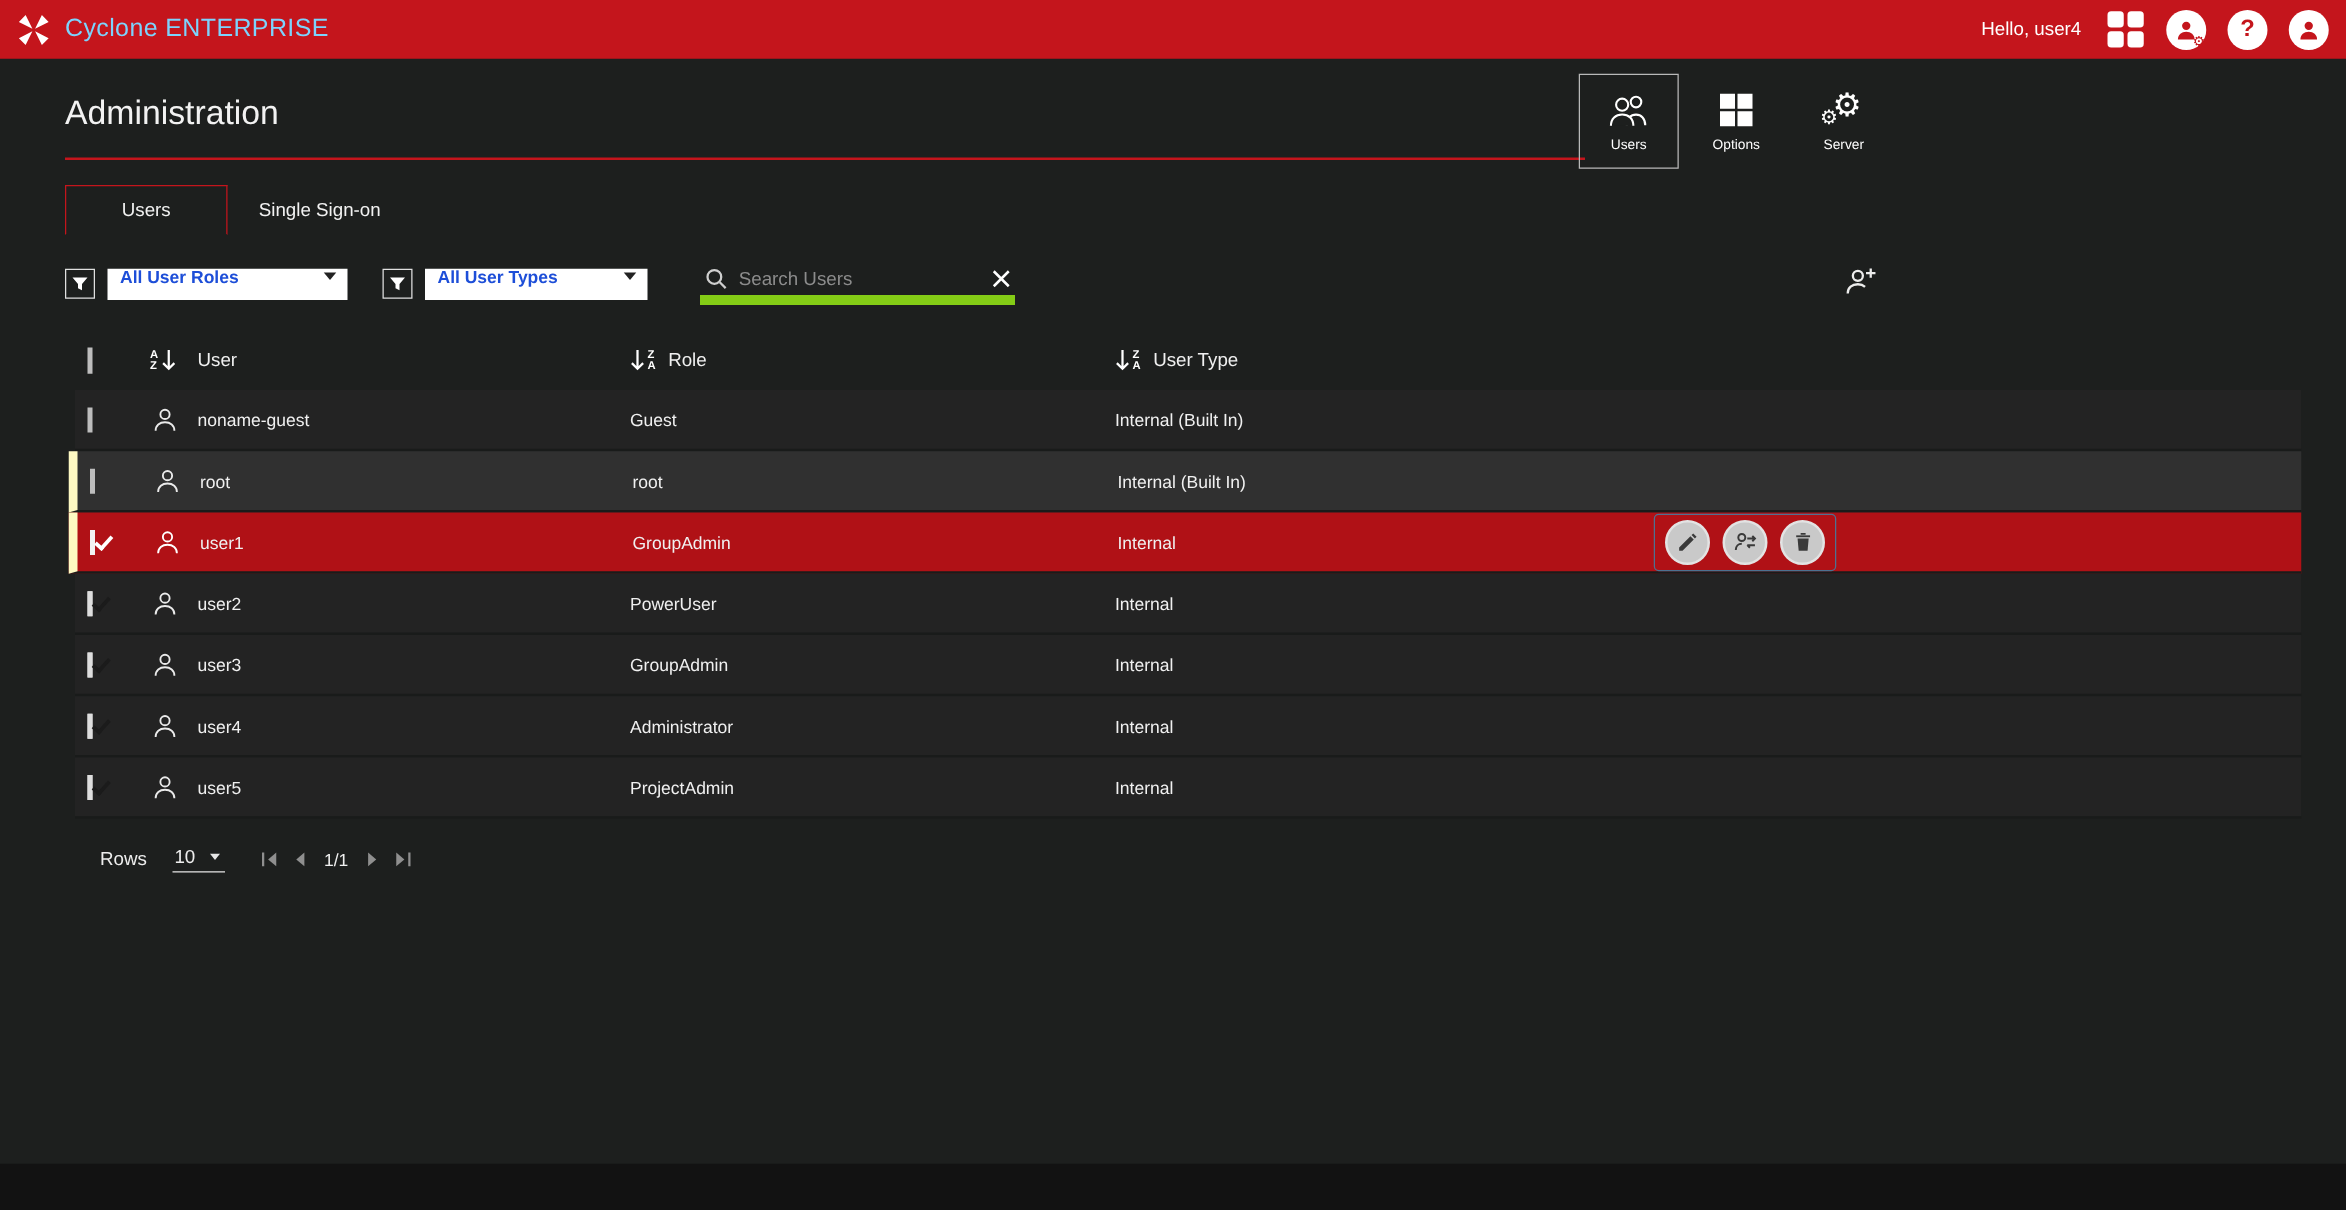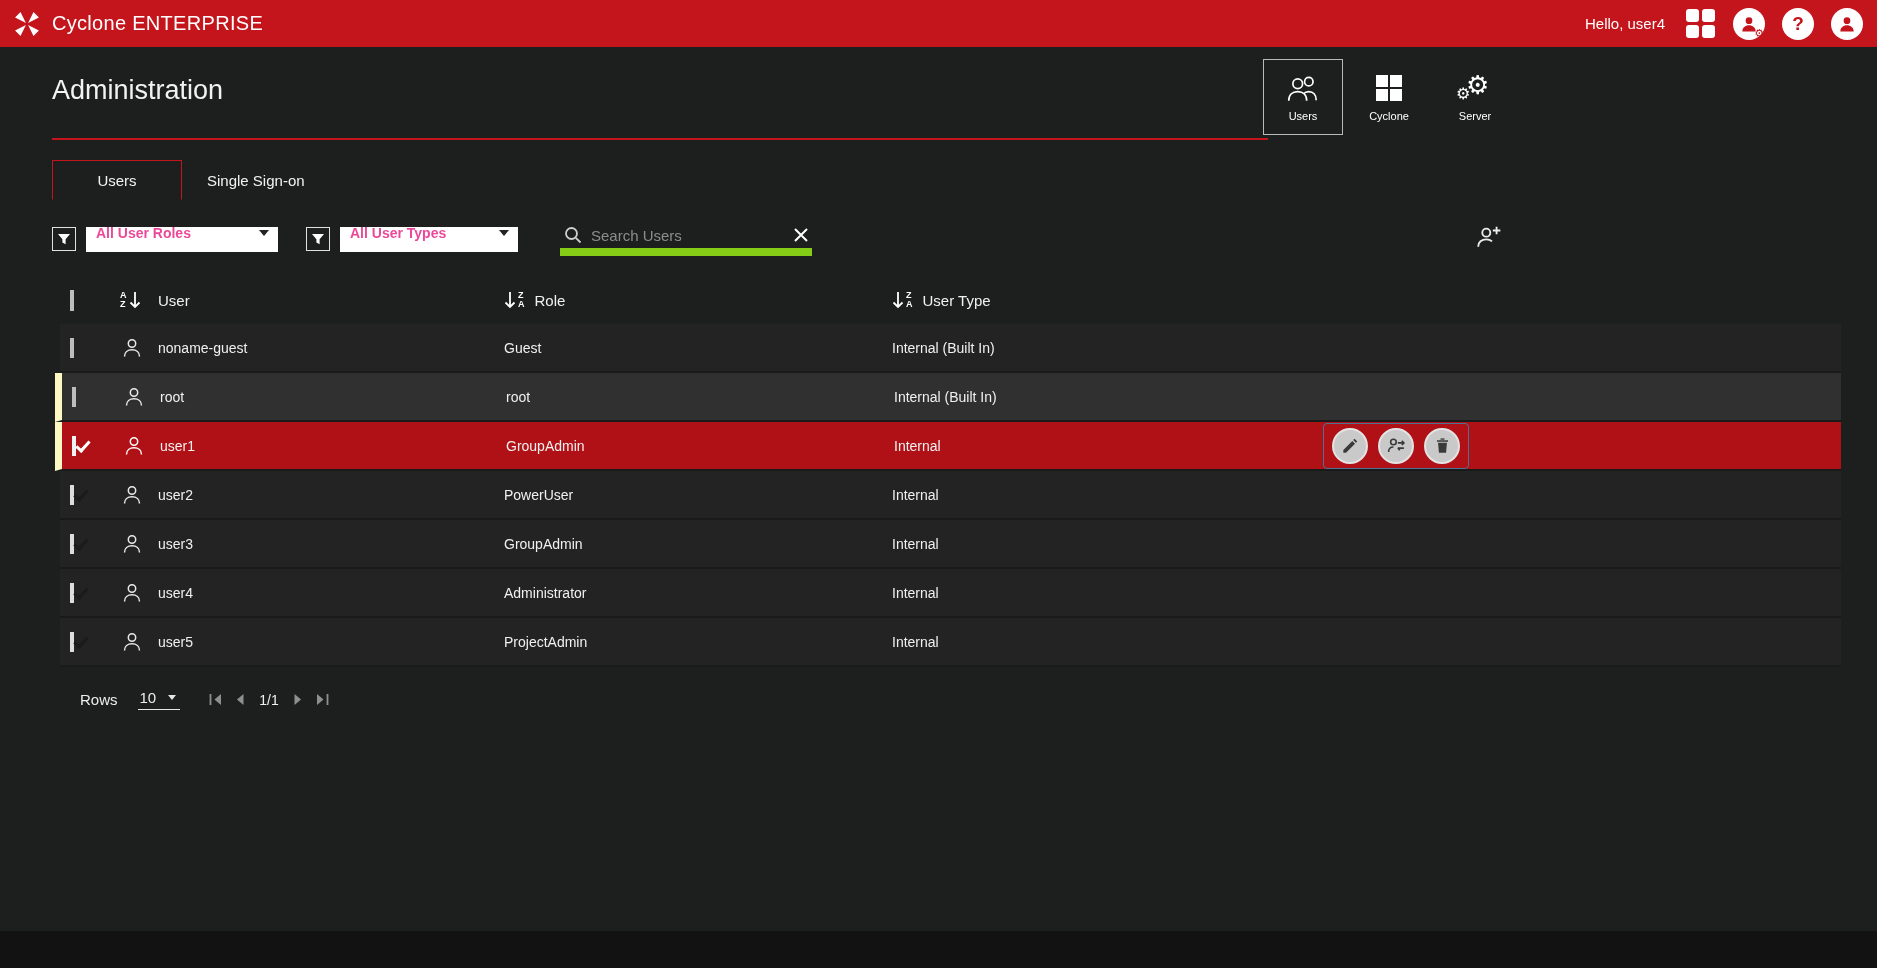--- a/index.html
+++ b/index.html
@@ -8,54 +8,54 @@
     background: #121212;
     font-family: "Liberation Sans", "DejaVu Sans", sans-serif;
     overflow: hidden;
     color: #f0f0f0;
   }
   .app { width: 1877px; height: 931px; background: #1d1f1e; display: flex; flex-direction: column; }
 
   
   .topbar { height: 47px; background: #c4151c; display: flex; align-items: center; padding: 0 14px; flex: 0 0 auto; }
   .brand { display: flex; align-items: center; gap: 12px; }
-  .brand-name { color: #ffffff; font-size: 20px; letter-spacing: .3px; }
+  .brand-name { color: #7dd3fc; font-size: 20px; letter-spacing: .3px; }
   .topbar-right { margin-left: auto; display: flex; align-items: center; gap: 17px; }
   .greeting { color: #fff; font-size: 15px; margin-right: 4px; }
   .tb-circle { width: 32px; height: 32px; border-radius: 50%; background: #fff; display: flex; align-items: center; justify-content: center; position: relative; cursor: pointer; }
   .tb-grid { width: 30px; height: 30px; display: grid; grid-template-columns: 13px 13px; grid-template-rows: 13px 13px; gap: 3px; cursor: pointer; }
   .tb-grid span { background: #fff; border-radius: 3px; }
   .help-q { color: #c4151c; font-weight: 700; font-size: 19px; }
   .mini-gear { position: absolute; right: 1px; bottom: 1px; color: #c4151c; font-size: 11px; line-height: 11px; font-family: "DejaVu Sans", sans-serif; }
 
   
   .content { flex: 1; position: relative; }
   .page-header { position: relative; padding: 28px 0 0 52px; }
-  .admin-title { font-size: 27px; font-weight: 400; color: #f2f2f2; width: 1216px; border-bottom: 2px solid #c4151c; padding-bottom: 32px; }
+  .admin-title { font-size: 27px; font-weight: 400; color: #f2f2f2; width: 1216px; border-bottom: 2px solid #c4151c; padding-bottom: 20px; }
   .nav-actions { position: absolute; top: 12px; right: 362px; display: flex; gap: 6px; }
   .nav-btn { width: 80px; height: 76px; background: transparent; border: 1px solid transparent; display: flex; flex-direction: column; align-items: center; justify-content: center; gap: 6px; color: #fff; font-size: 11px; cursor: pointer; font-family: inherit; }
   .nav-btn.active { border-color: #b9b9b9; }
   .nav-ic { height: 32px; display: flex; align-items: center; justify-content: center; }
   .proj-grid { display: grid; grid-template-columns: 12px 12px; grid-template-rows: 12px 12px; gap: 2px; }
   .proj-grid span { background: #fff; }
   .gears { position: relative; width: 34px; height: 32px; color: #fff; font-family: "DejaVu Sans", sans-serif; }
   .gears .g1 { position: absolute; left: 8px; top: -2px; font-size: 26px; }
   .gears .g2 { position: absolute; left: -2px; top: 12px; font-size: 16px; }
 
   
   .section-title { display: flex; align-items: center; gap: 16px; margin: 28px 0 0 56px; color: #f2f2f2; font-size: 24px; }
 
   .tabs { display: flex; margin: 20px 0 0 52px; }
   .tab { min-width: 130px; height: 40px; display: flex; align-items: center; justify-content: center; color: #f2f2f2; font-size: 15px; cursor: pointer; padding: 0 24px; border: 1px solid transparent; }
   .tab.active { border-color: #c4151c; border-bottom-color: transparent; }
 
   
   .filter-row { display: flex; align-items: center; gap: 10px; margin: 22px 36px 0 52px; position: relative; height: 34px; }
   .funnel-btn { width: 24px; height: 24px; border: 1px solid #e0e0e0; background: transparent; display: flex; align-items: center; justify-content: center; cursor: pointer; }
-  .dropdown { height: 25px; background: #fff; display: flex; align-items: center; padding: 0 9px 12px 10px; color: #ec4899; font-size: 14px; font-weight: 700; cursor: pointer; }
+  .dropdown { height: 25px; background: #fff; display: flex; align-items: center; padding: 0 9px 12px 10px; color: #1d4ed8; font-size: 14px; font-weight: 700; cursor: pointer; }
   .dropdown .dd-label { flex: 1; }
   .dd-role { width: 192px; margin-right: 18px; }
   .dd-type { width: 178px; }
   .dd-caret { width: 0; height: 0; border-left: 5px solid transparent; border-right: 5px solid transparent; border-top: 6px solid #222; margin-left: 10px; }
   .search { display: flex; align-items: center; gap: 9px; width: 252px; margin-left: 32px; border-bottom: 8px solid #84cc16; height: 33px; padding: 0 4px; }
   .search input { flex: 1; background: transparent; border: none; outline: none; color: #ddd; font-size: 15px; font-family: inherit; min-width: 0; }
   .search input::placeholder { color: #8c8c8c; }
   .clear-x { cursor: pointer; display: flex; }
   .add-user { position: absolute; right: 338px; top: 2px; cursor: pointer; display: flex; }
 
@@ -146,21 +146,21 @@
         </button>
         <button class="nav-btn">
           <span class="nav-ic">
             <span class="proj-grid">
                 <span></span>
                 <span></span>
                 <span></span>
                 <span></span>
               </span>
           </span>
-          <span>Cyclone</span>
+          <span>Options</span>
         </button>
         <button class="nav-btn">
           <span class="nav-ic">
             <span class="gears">
                 <span class="g1">⚙</span>
                 <span class="g2">⚙</span>
               </span>
           </span>
           <span>Server</span>
         </button>

